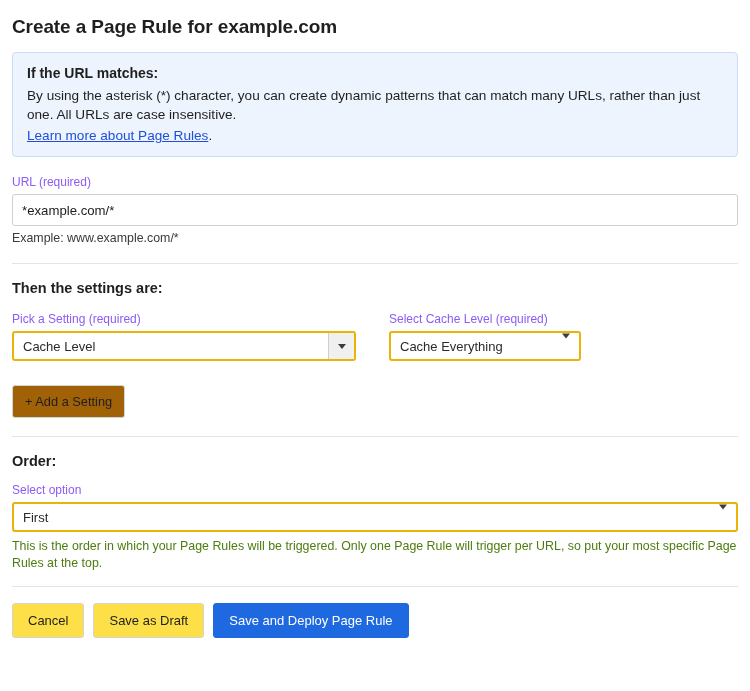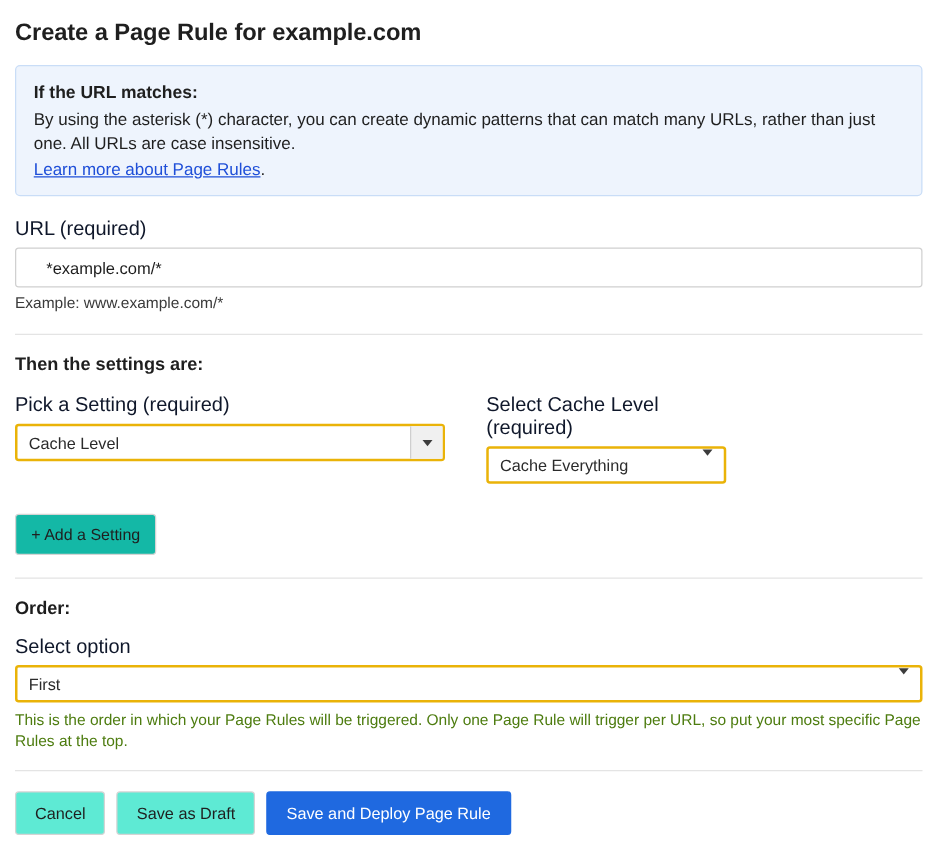--- a/index.html
+++ b/index.html
@@ -47,30 +47,30 @@
   .info-link-row {
     font-size: 13.6px;
     color: #1f1f1f;
   }
   .info-link {
     color: #1f4fd8;
     text-decoration: underline;
     cursor: pointer;
   }
   .field-label {
-    font-size: 16px;
-    color: #0f172a;
+    font-size: 12px;
+    color: #8b5cf6;
     margin-bottom: 5px;
   }
   .url-input {
     width: 100%;
     height: 32px;
     border: 1px solid #d0d0d0;
     border-radius: 3px;
-    padding: 0 24px;
+    padding: 0 9px;
     font-size: 13.2px;
     font-family: "Liberation Sans", sans-serif;
     color: #1d1d1d;
     background: #fff;
   }
   .hint {
     font-size: 12.4px;
     color: #3a3a3a;
     margin-top: 5px;
   }
@@ -129,21 +129,21 @@
     transform: translateY(-50%);
   }
   .caret {
     width: 0; height: 0;
     border-left: 4.5px solid transparent;
     border-right: 4.5px solid transparent;
     border-top: 5px solid #3c3c3c;
   }
   .add-setting-btn {
     margin-top: 24px;
-    background: #14b8a6;
+    background: #a16207;
     border: 1px solid #d4d4d4;
     border-radius: 3px;
     font-size: 12.8px;
     color: #1f1f1f;
     padding: 8px 12px;
     cursor: pointer;
     font-family: "Liberation Sans", sans-serif;
   }
   .order-title {
     font-size: 14.5px;
@@ -165,21 +165,21 @@
     gap: 9px;
     align-items: center;
   }
   .btn {
     border-radius: 3px;
     font-size: 13px;
     font-family: "Liberation Sans", sans-serif;
     padding: 9px 15px;
     cursor: pointer;
     border: 1px solid #d4d4d4;
-    background: #5eead4;
+    background: #fde047;
     color: #1f1f1f;
   }
   .btn-primary {
     background: #1f69e0;
     border-color: #1f69e0;
     color: #fff;
   }
 </style>
 </head>
 <body>

